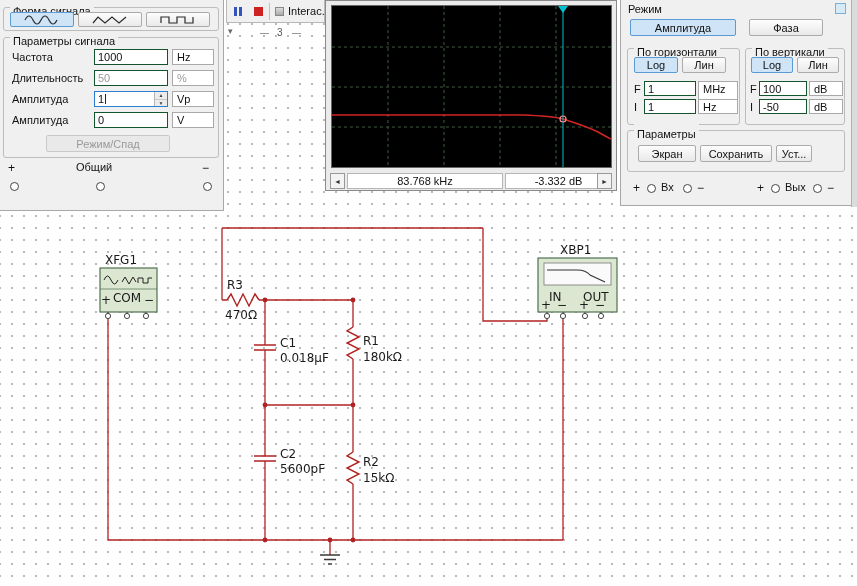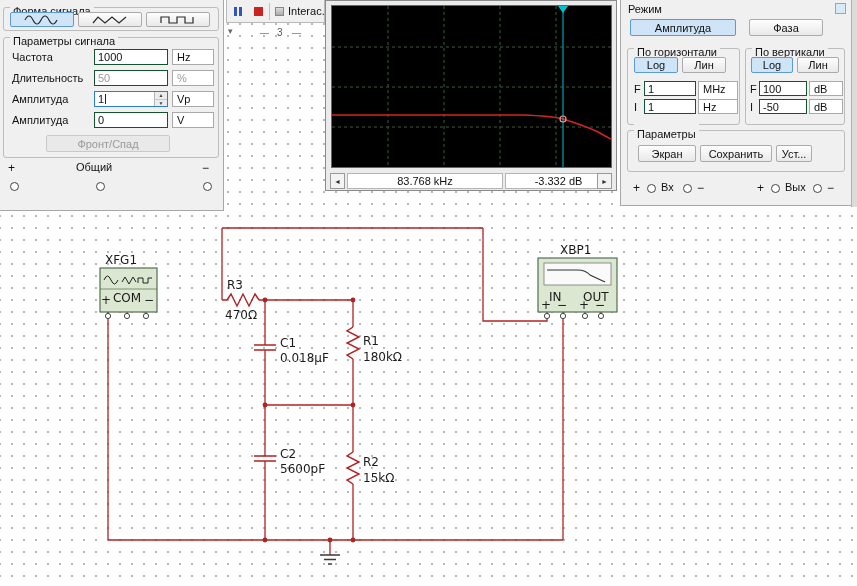--- a/index.html
+++ b/index.html
@@ -167,21 +167,21 @@
         <span>▲</span>
         <span>▼</span>
       </div>
     </div>
     <div class="unit" style="left:168px;top:53px;width:42px;height:16px">Vp</div>
 
     <span class="lbl" style="left:8px;top:76px">Амплитуда</span>
     <div class="field" style="left:90px;top:74px;width:74px;height:16px"><span>0</span></div>
     <div class="unit" style="left:168px;top:74px;width:42px;height:16px">V</div>
 
-    <div class="btn disabled" style="left:42px;top:97px;width:124px;height:17px">Фронт/Спад</div>
+    <div class="btn disabled" style="left:42px;top:97px;width:124px;height:17px">Режим/Спад</div>
   </div>
 
   <span class="lbl" style="left:8px;top:162px;font-size:12px">+</span>
   <span class="lbl" style="left:76px;top:161px">Общий</span>
   <span class="lbl" style="left:202px;top:162px;font-size:12px">−</span>
   <div class="term" style="left:10px;top:182px"></div>
   <div class="term" style="left:96px;top:182px"></div>
   <div class="term" style="left:203px;top:182px"></div>
 </div>
 

